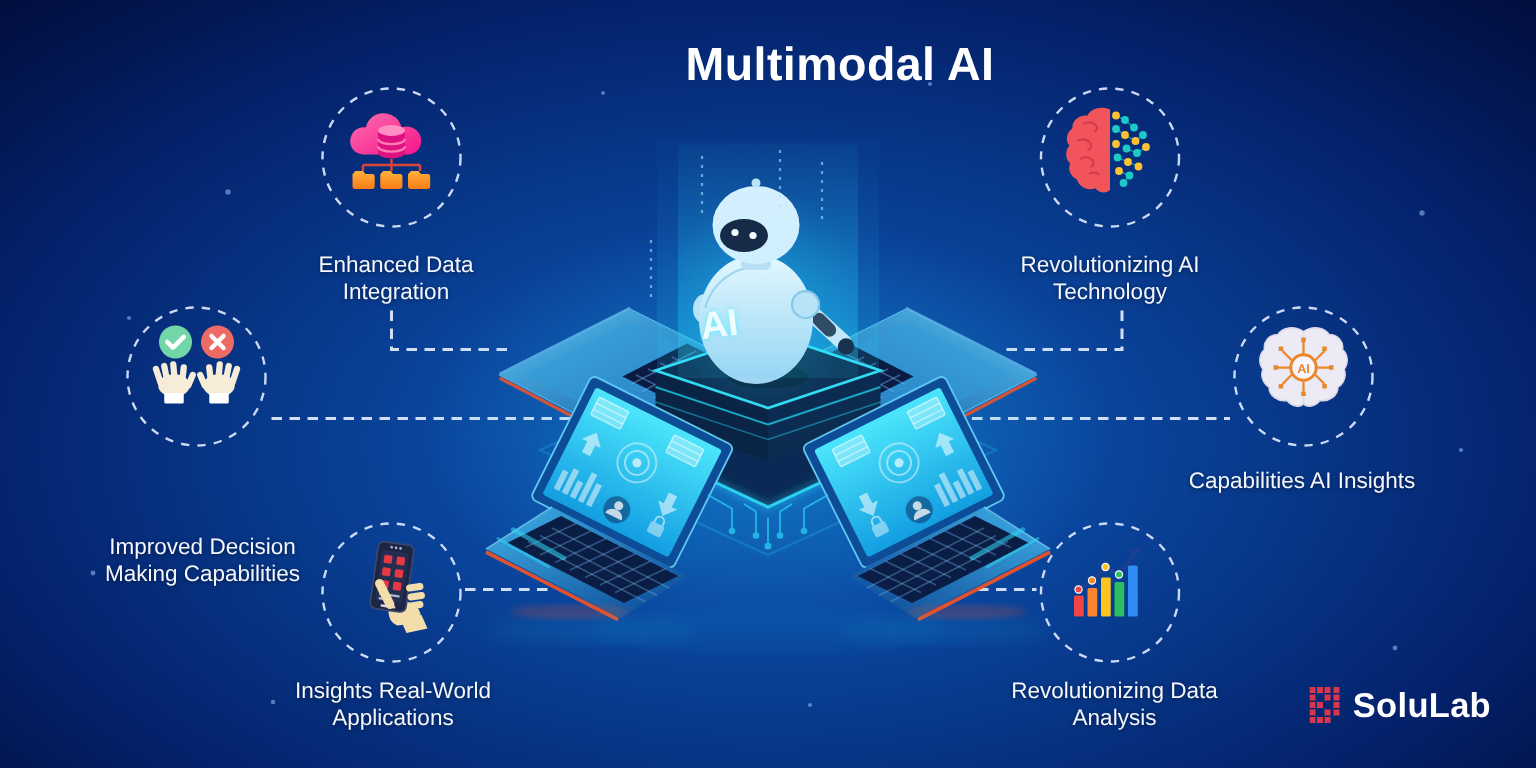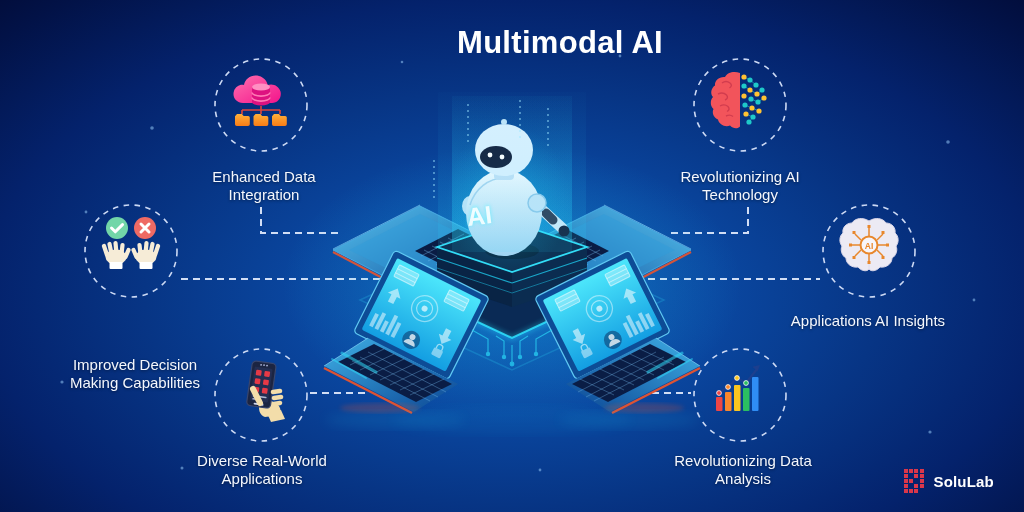--- a/index.html
+++ b/index.html
@@ -15,22 +15,22 @@
     letter-spacing:.3px;
     padding-left:48px;
   }
   .scene { position:absolute; left:0; top:0; }
   .fcircle { position:absolute; }
   .flabel {
     position:absolute; color:#f4f7fd; font-weight:normal; font-size:15px;
     line-height:1.22; text-align:center; text-shadow:0 1px 3px rgba(0,0,0,.45);
   }
   .brand {
-    position:absolute; right:30px; bottom:18px; display:flex; align-items:center;
-    gap:7px; color:#ffffff; font-size:15px; font-weight:600; letter-spacing:.2px;
+    position:absolute; right:30px; bottom:28px; display:flex; align-items:center;
+    gap:7px; color:#ffffff; font-size:23px; font-weight:600; letter-spacing:.2px;
   }
   svg text { font-family:"Liberation Sans", sans-serif; }
 </style>
 </head>
 <body>
 
 <div class="canvas">
 
   <svg class="scene" width="1024" height="512" viewBox="0 0 1024 512">
     <defs>
@@ -331,21 +331,21 @@
           <rect x="44.5" y="41" width="3" height="3"></rect>
         <rect x="30.5" y="46" width="3" height="3"></rect>
           <rect x="15.5" y="41" width="3" height="3"></rect>
         <rect x="12" y="28.5" width="3" height="3"></rect>
           <rect x="15.5" y="16" width="3" height="3"></rect>
       </g>
       <circle cx="32" cy="30" r="8.5" fill="#f7f5fb" stroke="#e8872c" stroke-width="2"></circle>
       <text x="32" y="33.5" text-anchor="middle" font-size="8.5" font-weight="bold" fill="#e8872c">AI</text>
     </g>
   </svg>
-  <div class="flabel" style="left:788px; top:312px; width:160px;">Applications AI Insights</div>
+  <div class="flabel" style="left:788px; top:312px; width:160px;">Capabilities AI Insights</div>
 
   <svg class="fcircle" style="left:213px; top:347px;" width="96" height="96" viewBox="0 0 96 96">
     <circle cx="48" cy="48" r="46" fill="none" stroke="#ccd9f4" stroke-width="1.6" stroke-dasharray="5.5 5.5"></circle>
     <g transform="translate(16,12)">
       <path d="M30,48 C30,42 36,40 42,42 C50,44 53,50 51,56 L36,58 C31,56 30,52 30,48 Z" fill="#f3ddaa"></path>
       <g transform="rotate(8 32 28)">
         <rect x="20" y="3" width="24" height="45" rx="4" fill="#1c2542" stroke="#39466e" stroke-width="1.2"></rect>
         <rect x="23" y="8.5" width="18" height="34" rx="1.5" fill="#232e52"></rect>
         <circle cx="29" cy="6" r="0.9" fill="#aab4d8"></circle>
           <circle cx="32" cy="6" r="0.9" fill="#aab4d8"></circle>
@@ -364,21 +364,21 @@
         </g>
         <rect x="27" y="44.5" width="10" height="1.8" rx="0.9" fill="#cfd6ee"></rect>
       </g>
       <path d="M31,44 L24,30" stroke="#f3ddaa" stroke-width="6" stroke-linecap="round"></path>
       <path d="M44,33 L51,32" stroke="#f3ddaa" stroke-width="4.6" stroke-linecap="round"></path>
       <path d="M45,39 L52,38" stroke="#f3ddaa" stroke-width="4.6" stroke-linecap="round"></path>
       <path d="M45,45 L51,44" stroke="#f3ddaa" stroke-width="4.6" stroke-linecap="round"></path>
       <polygon points="38,54 52,51 56,60 42,63" fill="#f3ddaa"></polygon>
     </g>
   </svg>
-  <div class="flabel" style="left:177px; top:452px; width:170px;">Diverse Real-World Applications</div>
+  <div class="flabel" style="left:177px; top:452px; width:170px;">Insights Real-World Applications</div>
 
   <svg class="fcircle" style="left:692px; top:347px;" width="96" height="96" viewBox="0 0 96 96">
     <circle cx="48" cy="48" r="46" fill="none" stroke="#ccd9f4" stroke-width="1.6" stroke-dasharray="5.5 5.5"></circle>
     <g transform="translate(16,12)">
       <rect x="8" y="38" width="6.5" height="14" rx="1" fill="#ee4545"></rect>
       <rect x="17" y="33" width="6.5" height="19" rx="1" fill="#f9862c"></rect>
       <rect x="26" y="26" width="6.5" height="26" rx="1" fill="#fbc51f"></rect>
       <rect x="35" y="29" width="6.5" height="23" rx="1" fill="#2bbf61"></rect>
       <rect x="44" y="18" width="6.5" height="34" rx="1" fill="#2f8df5"></rect>
       <polyline points="11,34 20,28 29,19 38,24 49,10" fill="none" stroke="#1d3f8e" stroke-width="2.2" stroke-linejoin="round" stroke-linecap="round"></polyline>

